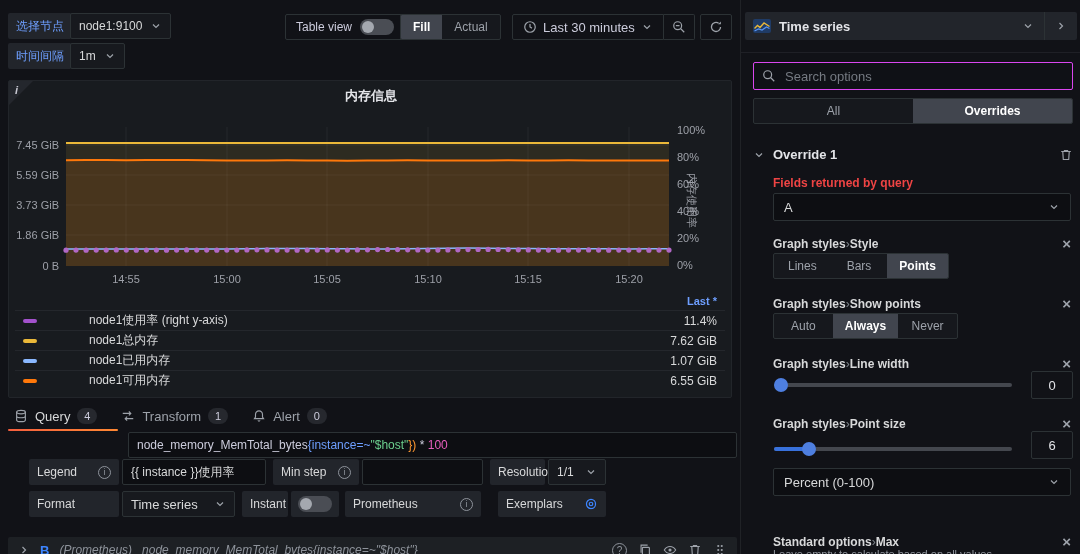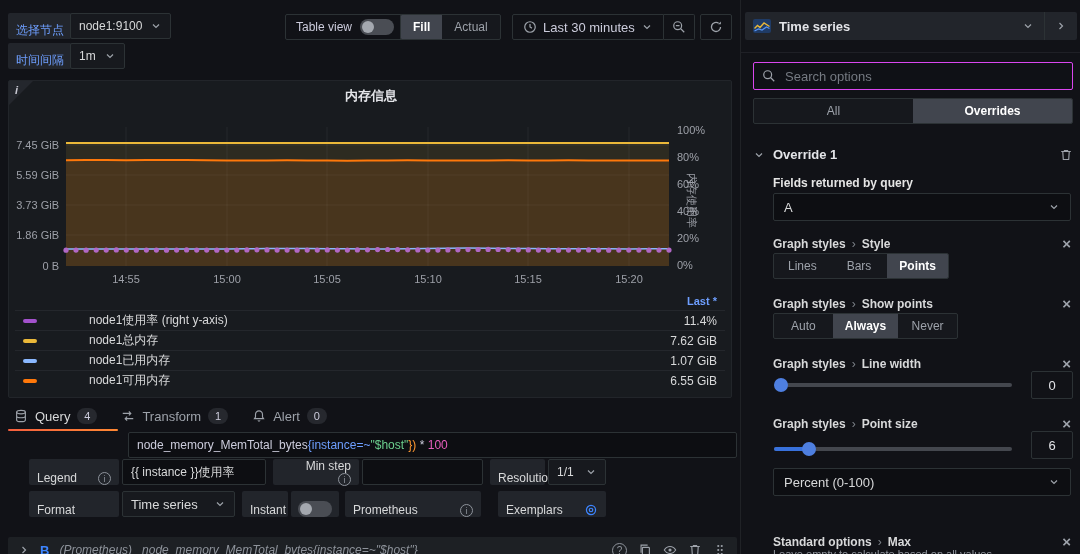--- a/index.html
+++ b/index.html
@@ -1,20 +1,20 @@
 <!DOCTYPE html>
 <html><head>
 <meta charset="utf-8">
 <style>
   html,body{margin:0;padding:0;background:#0b0c0e;}
   *{box-sizing:border-box;font-family:"Liberation Sans","DejaVu Sans",sans-serif;}
   .app{position:relative;width:1080px;height:554px;background:#111217;color:#ccccdc;overflow:hidden;font-size:12px;}
   .abs{position:absolute;}
   
-  .lbl-box{background:#22252b;border-radius:2px;display:flex;align-items:flex-end;padding:0 8px;height:26px;font-weight:500;color:#d8d9da;}
+  .lbl-box{background:#22252b;border-radius:2px;display:flex;align-items:center;padding:0 8px;height:26px;font-weight:500;color:#d8d9da;}
   .input-box{background:#0d0e12;border:1px solid #2c3235;border-radius:2px;display:flex;align-items:center;padding:0 8px;height:26px;color:#d8d9da;}
   .btn{border:1px solid #2c3235;border-radius:2px;display:flex;align-items:center;gap:6px;padding:0 10px;height:26px;color:#ccccdc;background:transparent;}
   .seg-group{display:flex;border:1px solid #2c3235;border-radius:2px;overflow:hidden;height:26px;background:#16181d;}
   .seg{display:flex;align-items:center;justify-content:center;padding:0 12px;color:#9da2aa;font-weight:500;}
   .seg.sel{background:#41454e;color:#fff;font-weight:700;}
   .blue-text{color:#6e9fff;}
   .chev{width:12px;height:12px;color:#9da2aa;flex:none;}
   .icon14{width:14px;height:14px;color:#9da2aa;flex:none;}
   .circle-ic{display:inline-flex;align-items:center;justify-content:center;width:13px;height:13px;border:1px solid #8e939b;border-radius:50%;font-size:9px;color:#8e939b;flex:none;}
   .toggle{width:34px;height:16px;border-radius:9px;background:#4a4d54;position:relative;flex:none;}
@@ -48,24 +48,24 @@
   .viz-header{left:4px;top:12px;width:332px;height:28px;background:#22252b;border-radius:2px;display:flex;align-items:center;}
   .viz-header .grow{flex:1;font-weight:700;color:#e3e4e8;font-size:13px;}
   .sb-sep{left:0;top:52px;width:340px;height:1px;background:rgba(204,204,220,0.08);}
   .search{left:12px;top:62px;width:320px;height:28px;border:1px solid #d946ef;border-radius:2px;display:flex;align-items:center;padding:0 8px;gap:7px;background:#0f1116;}
   .search input{background:transparent;border:none;outline:none;color:#ccccdc;width:100%;font-size:13px;}
   .search input::placeholder{color:#757a82;}
   .sb-tabs{left:12px;top:98px;width:320px;height:26px;}
   .sb-tabs .seg{flex:1;}
   .ov-head{left:12px;top:147px;width:320px;display:flex;align-items:center;gap:8px;}
   .ov-title{font-weight:700;color:#e3e4e8;font-size:13px;flex:1;}
-  .opt-label{display:flex;align-items:center;gap:6px;font-weight:700;color:#d8d9da;font-size:12px;}
+  .opt-label{display:flex;align-items:center;font-weight:700;color:#d8d9da;font-size:12px;}
   .opt-label .sep{color:#7b8087;font-weight:400;}
   .opt-label .x{margin-left:auto;color:#9da2aa;font-size:15px;line-height:1;}
-  .bold-lbl{font-weight:700;color:#e5e5e5;}
+  .bold-lbl{font-weight:700;color:#ef4444;}
   .select{background:#0d0e12;border:1px solid #2c3235;border-radius:2px;height:28px;display:flex;align-items:center;padding:0 10px;color:#d8d9da;font-size:13px;}
   .select .grow{flex:1;}
   .slider-track{height:4px;border-radius:2px;background:#44474e;position:relative;}
   .slider-fill{position:absolute;left:0;top:0;height:4px;border-radius:2px;background:#3871dc;}
   .slider-knob{position:absolute;top:-5px;width:14px;height:14px;border-radius:50%;background:#4e7fe0;}
   .num-box{border:1px solid #2c3235;border-radius:2px;width:42px;height:28px;display:flex;align-items:center;justify-content:center;color:#e3e4e8;font-size:13px;}
   .helper{color:#8e939b;font-size:11px;}
   svg text{font-family:"Liberation Sans","DejaVu Sans",sans-serif;}
 </style>
 </head>
@@ -291,21 +291,21 @@
       <span class="tk-orange">})</span>
       <span class="tk-plain" style="white-space:pre;"> * </span>
       <span class="tk-pink">100</span>
   </div>
 
   <div class="abs lbl-box" style="left:29px;top:459px;width:90px;justify-content:space-between;">
     <span>Legend</span>
     <span class="circle-ic">i</span>
   </div>
   <input class="abs input-box" style="left: 122px; top: 459px; width: 144px; outline: none; font-size: 12px;" value="{{ instance }}使用率">
-  <div class="abs lbl-box" style="left:273px;top:459px;width:86px;justify-content:space-between;flex-direction:column;">
+  <div class="abs lbl-box" style="left:273px;top:459px;width:86px;justify-content:space-between;">
     <span>Min step</span>
     <span class="circle-ic">i</span>
   </div>
   <input class="abs input-box" style="left: 362px; top: 459px; width: 121px; outline: none;">
   <div class="abs lbl-box" style="left:490px;top:459px;width:55px;">
       <span>Resolution</span>
     </div>
   <div class="abs input-box" style="left:548px;top:459px;width:58px;justify-content:space-between;background:#17191e;">
     <span>1/1</span>
     <svg class="chev" viewBox="0 0 16 16">

